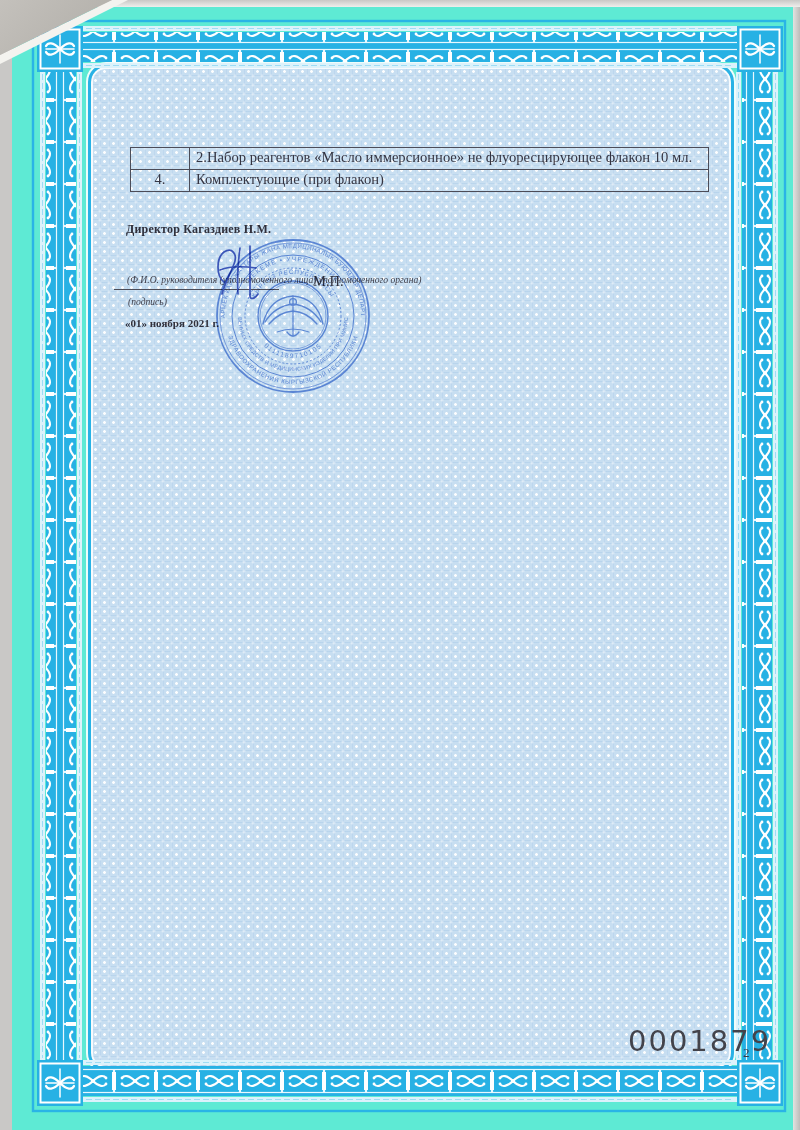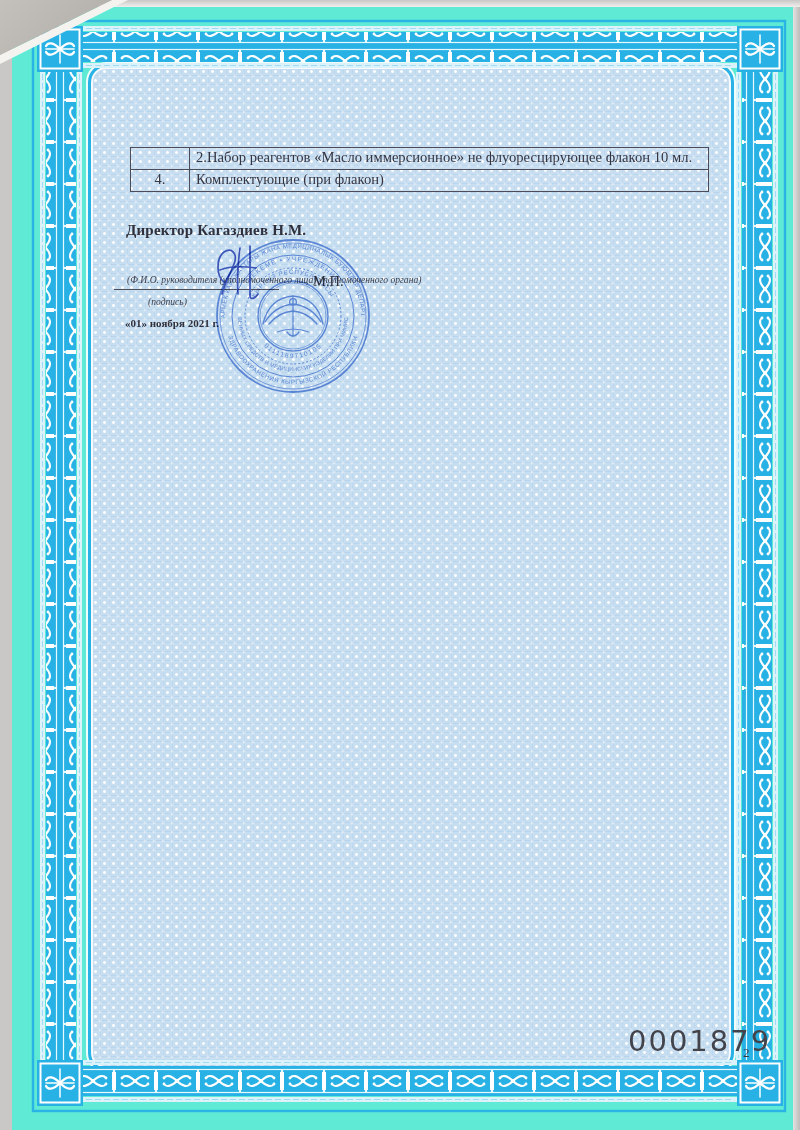--- a/index.html
+++ b/index.html
@@ -42,25 +42,25 @@
   .content{position:absolute;left:0;top:0;width:800px;height:1130px;z-index:10;}
   
   .doc-table{
     position:absolute;left:118px;top:141px;width:579px;
     border-collapse:collapse;table-layout:fixed;
     font-size:14.6px;line-height:1.22;color:#353542;
   }
   .doc-table td{border:1.4px solid #4c4c58;padding:1px 6px 2px 6px;vertical-align:top;background:rgba(255,255,255,0.04);}
   .doc-table .c-num{width:46px;text-align:center;}
   
-  .director{position:absolute;left:114px;top:216px;font-size:15px;font-weight:bold;letter-spacing:.2px;}
+  .director{position:absolute;left:114px;top:216px;font-size:12px;font-weight:bold;letter-spacing:.2px;}
   .fio-caption{position:absolute;left:115px;top:236px;font-size:9.6px;font-style:italic;color:#3e3e4a;margin-top:32px;}
   .sig-line{position:absolute;left:102px;top:270px;width:165px;height:13px;border-bottom:1.4px solid #4c4c58;}
   .mp{position:absolute;left:268px;top:267px;font-size:14.5px;color:#33333f;margin-left:33px;}
-  .sig-caption{position:absolute;left:116px;top:290px;font-size:9.6px;font-style:italic;color:#3e3e4a;margin-left:20px;}
+  .sig-caption{position:absolute;left:116px;top:290px;font-size:9.6px;font-style:italic;color:#3e3e4a;}
   .date-line{position:absolute;left:113px;top:311px;font-size:11px;font-weight:bold;}
   .signature-svg{position:absolute;left:198px;top:236px;z-index:11;}
   .stamp-svg{position:absolute;left:201px;top:230px;z-index:12;opacity:.88;mix-blend-mode:multiply;}
   .serial{position:absolute;left:616px;top:1018px;font-family:"DejaVu Sans","Liberation Sans",sans-serif;
     font-size:29px;color:#43434b;letter-spacing:2px;}
   .pagenum{position:absolute;left:731px;top:1039px;font-size:13px;color:#3a3a44;z-index:20;}
 </style>
 </head>
 <body>
 

